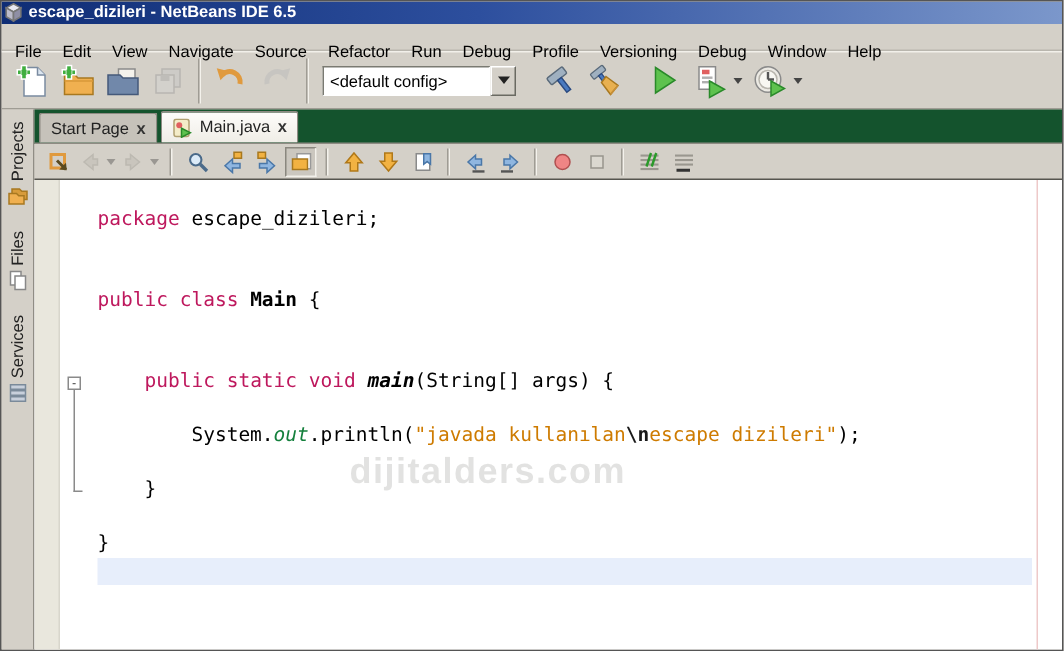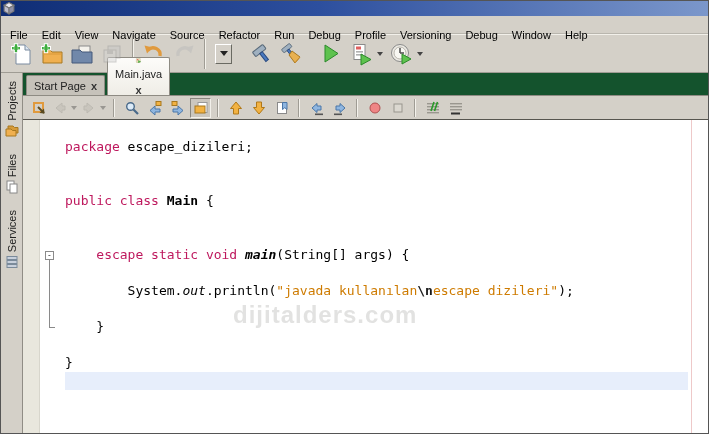--- a/index.html
+++ b/index.html
@@ -55,21 +55,21 @@
   
   #tabbar {
     height:23px; background:#14532d; display:flex; align-items:flex-end;
     padding-left:3px; border-bottom:1px solid #8e8b83;
   }
   .doc-tab {
     height:20px; display:flex; align-items:center; gap:5px; padding:0 7px;
     font-size:11px; color:#222; background:#c6c2ba;
     border:1px solid #8e8b83; border-bottom:none; border-radius:2px 2px 0 0; margin-right:2px;
   }
-  .doc-tab.active { background:linear-gradient(#fdfcfa,#efede6); height:38px;flex-direction:column; }
+  .doc-tab.active { background:linear-gradient(#fdfcfa,#efede6); height:21px; }
   .tab-close { font-size:11px; font-weight:bold; color:#333; line-height:10px; }
   
   #edtoolbar {
     height:24px; background:#d4d0c8; display:flex; align-items:center;
     padding-left:5px; gap:2px; border-bottom:1px solid #56554f;
   }
   .et-btn { height:20px; min-width:21px; display:flex; align-items:center; justify-content:center; border:1px solid transparent; }
   .et-btn svg { display:block; }
   .et-btn.disabled { opacity:.4; }
   .et-btn.pressed { background:#cbc7bf; border-color:#8a877f #f2f0ea #f2f0ea #8a877f; }
@@ -78,21 +78,21 @@
   #editor {
     flex:1; position:relative; background:#fff; overflow:hidden;
     font-family:"DejaVu Sans Mono", monospace; font-size:13px;
   }
   #gutter { position:absolute; left:0; top:0; bottom:0; width:17px; background:#e9e7dd; border-right:1px solid #d8d6cc; }
   #code { position:absolute; left:42px; top:18px; right:0; }
   .cl { height:18px; line-height:18px; white-space:pre; position:relative; z-index:2; }
   .s-kw  { color:#be185d; }
   .s-cls { color:#000; font-weight:bold; }
   .s-mth { color:#000; font-weight:bold; font-style:italic; }
-  .s-fld { color:#000000; font-style:italic; }
+  .s-fld { color:#15803d; font-style:italic; }
   .s-str { color:#ce7b00; }
   .s-esc { color:#1a1a1a; font-weight:bold; }
   .s-pl  { color:#000;text-align:center; }
   #current-line { position:absolute; left:42px; right:20px; top:252px; height:18px; background:#e7eefb; z-index:1; }
   #margin-line { position:absolute; left:668px; top:0; bottom:0; width:1px; background:#eec9c9; }
   #fold-box {
     position:absolute; left:22px; top:131px; width:9px; height:9px; background:#fff;
     border:1px solid #8a8a8a; font-size:8px; line-height:7px; text-align:center; color:#333; z-index:3;
     font-family:"DejaVu Sans Mono", monospace;
   }
@@ -108,20 +108,21 @@
 <div id="window">
 
   <div id="titlebar">
     <span>
       <svg width="12" height="13" viewBox="0 0 11 12">
         <path d="M5.5 0.5 L10 3 L5.5 5.5 L1 3 Z" fill="#e9e9f2" stroke="#777"></path>
         <path d="M1 3 L5.5 5.5 V11 L1 8.5 Z" fill="#bcbccb" stroke="#777"></path>
         <path d="M10 3 L5.5 5.5 V11 L10 8.5 Z" fill="#8f8fa5" stroke="#777"></path>
       </svg>
     </span>
+    <span class="title">escape_dizileri - NetBeans IDE 6.5</span>
   </div>
 
   <div id="menubar">
       <span class="menu-item">File</span>
       <span class="menu-item">Edit</span>
       <span class="menu-item">View</span>
       <span class="menu-item">Navigate</span>
       <span class="menu-item">Source</span>
       <span class="menu-item">Refactor</span>
       <span class="menu-item">Run</span>
@@ -173,20 +174,21 @@
       </svg>
     </div>
     <div class="tb-btn disabled">
       <svg width="24" height="24" viewBox="0 0 24 24">
         <path d="M6 14 A7 7 0 0 1 18 8" fill="none" stroke="#bcb9b1" stroke-width="3.4"></path>
         <path d="M21.5 3.5 L13.5 5.5 L19 11.5 Z" fill="#bcb9b1"></path>
       </svg>
     </div>
     <div class="tb-sep"></div>
     <div class="combo">
+      <div class="combo-field">&lt;default config&gt;</div>
       <div class="combo-drop">
         <span class="caret-down"></span>
       </div>
     </div>
     <div class="tb-gap"></div>
     <div class="tb-btn">
       <svg width="24" height="24" viewBox="0 0 24 24">
         <g transform="rotate(-38 12 10)">
           <rect x="5" y="5" width="13" height="5.5" rx="1" fill="#9fb0c0" stroke="#5a6a7a"></rect>
           <rect x="10" y="10.5" width="3.2" height="10" fill="#4a7ac0" stroke="#2a4a80"></rect>
@@ -390,21 +392,21 @@
         <div id="fold-box">-</div>
         <div id="fold-line"></div>
         <div id="watermark">dijitalders.com</div>
         <div id="code">
             <div class="cl"><span class="s-kw">package</span><span class="s-pl"> escape_dizileri;</span></div>
             <div class="cl"></div>
             <div class="cl"></div>
             <div class="cl"><span class="s-kw">public class</span><span class="s-pl"> </span><span class="s-cls">Main</span><span class="s-pl"> {</span></div>
             <div class="cl"></div>
             <div class="cl"></div>
-            <div class="cl"><span class="s-pl">    </span><span class="s-kw">escape static void</span><span class="s-pl"> </span><span class="s-mth">main</span><span class="s-pl">(String[] args) {</span></div>
+            <div class="cl"><span class="s-pl">    </span><span class="s-kw">public static void</span><span class="s-pl"> </span><span class="s-mth">main</span><span class="s-pl">(String[] args) {</span></div>
             <div class="cl"></div>
             <div class="cl"><span class="s-pl">        System.</span><span class="s-fld">out</span><span class="s-pl">.println(</span><span class="s-str">"javada kullanılan</span><span class="s-esc">\n</span><span class="s-str">escape dizileri"</span><span class="s-pl">);</span></div>
             <div class="cl"></div>
             <div class="cl"><span class="s-pl">    }</span></div>
             <div class="cl"></div>
             <div class="cl"><span class="s-pl">}</span></div>
             <div class="cl"></div>
           </div>
       </div>
     </div>

